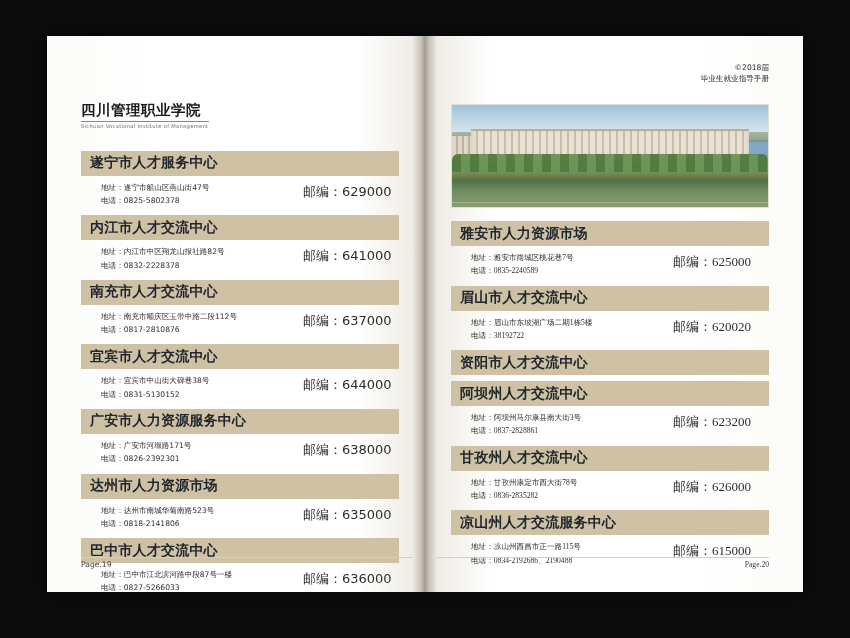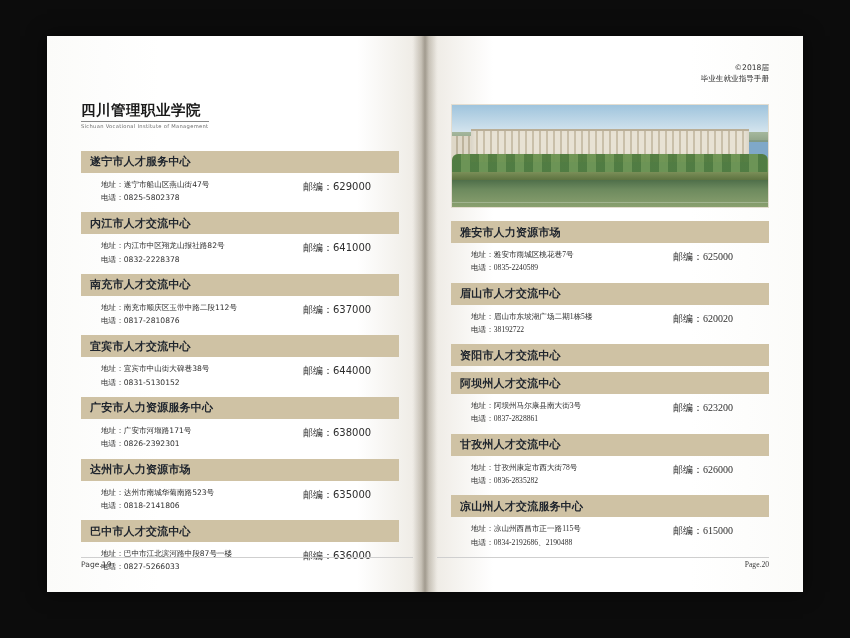--- a/index.html
+++ b/index.html
@@ -103,42 +103,42 @@
   
   .entries {
     margin-top: 22px;
   }
   .entry {
     margin-bottom: 6px;
   }
   .entry-title {
     background: #cfc2a4;
     color: #20262e;
-    font-size: 11px;
+    font-size: 14px;
     font-weight: bold;
     padding: 3.5px 0 3.5px 9px;
     letter-spacing: 0.2px;
   }
   .entry-body {
     display: flex;
     padding: 5px 0 2px 20px;
   }
   .entry-lines {
     flex: 1 1 auto;
   }
   .entry-line {
     font-size: 7.6px;
     color: #2d2d2d;
     line-height: 1.75;
     white-space: nowrap;
   }
   .entry-zip {
     width: 96px;
     flex: 0 0 96px;
-    font-size: 10px;
+    font-size: 13px;
     color: #2d2d2d;
     line-height: 1.75;
     white-space: nowrap;
   }
 
   
   .photo {
     width: 100%;
     height: 104px;
     margin-top: 20px;

